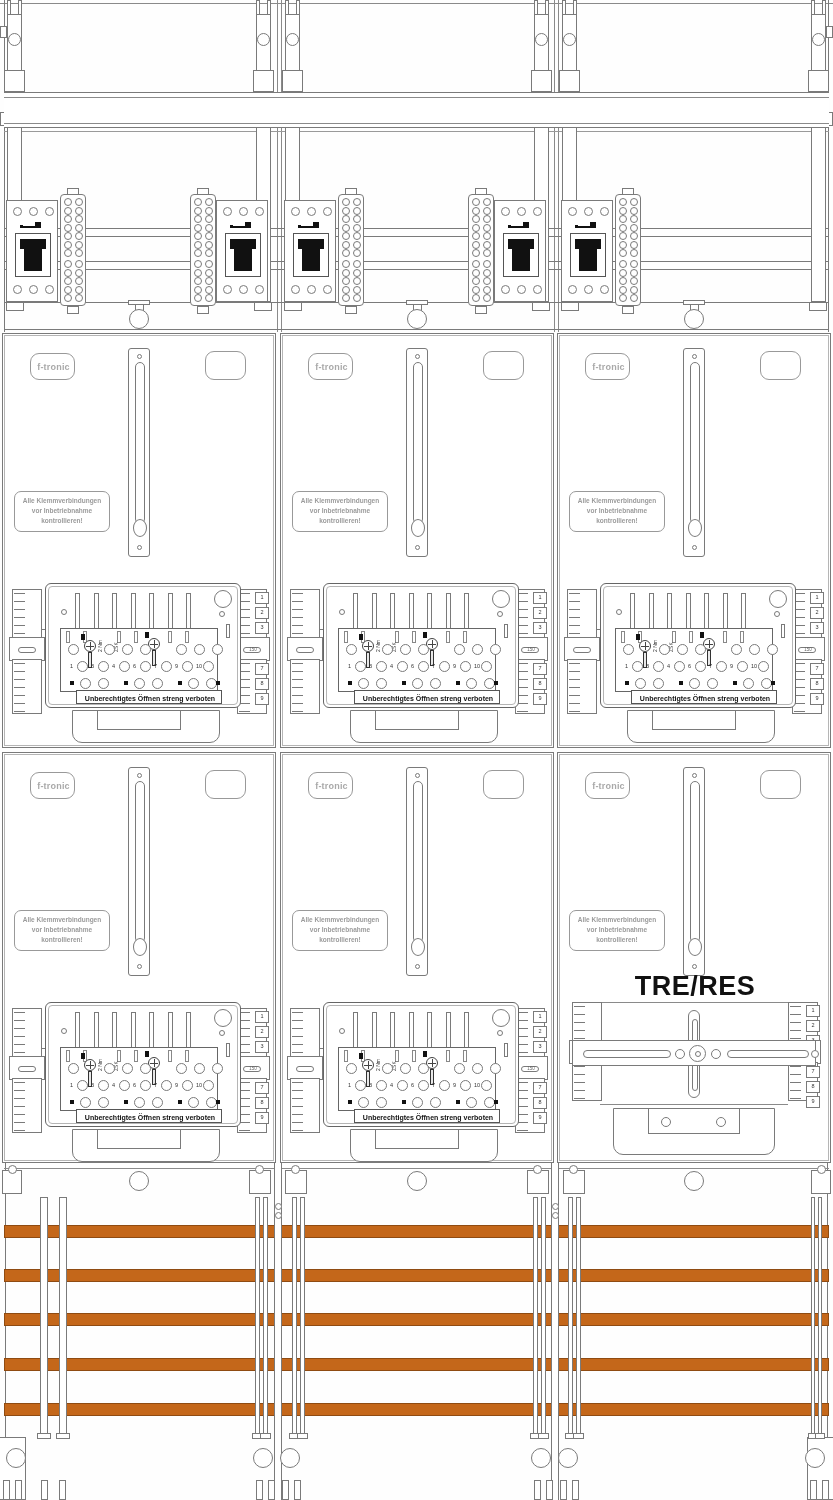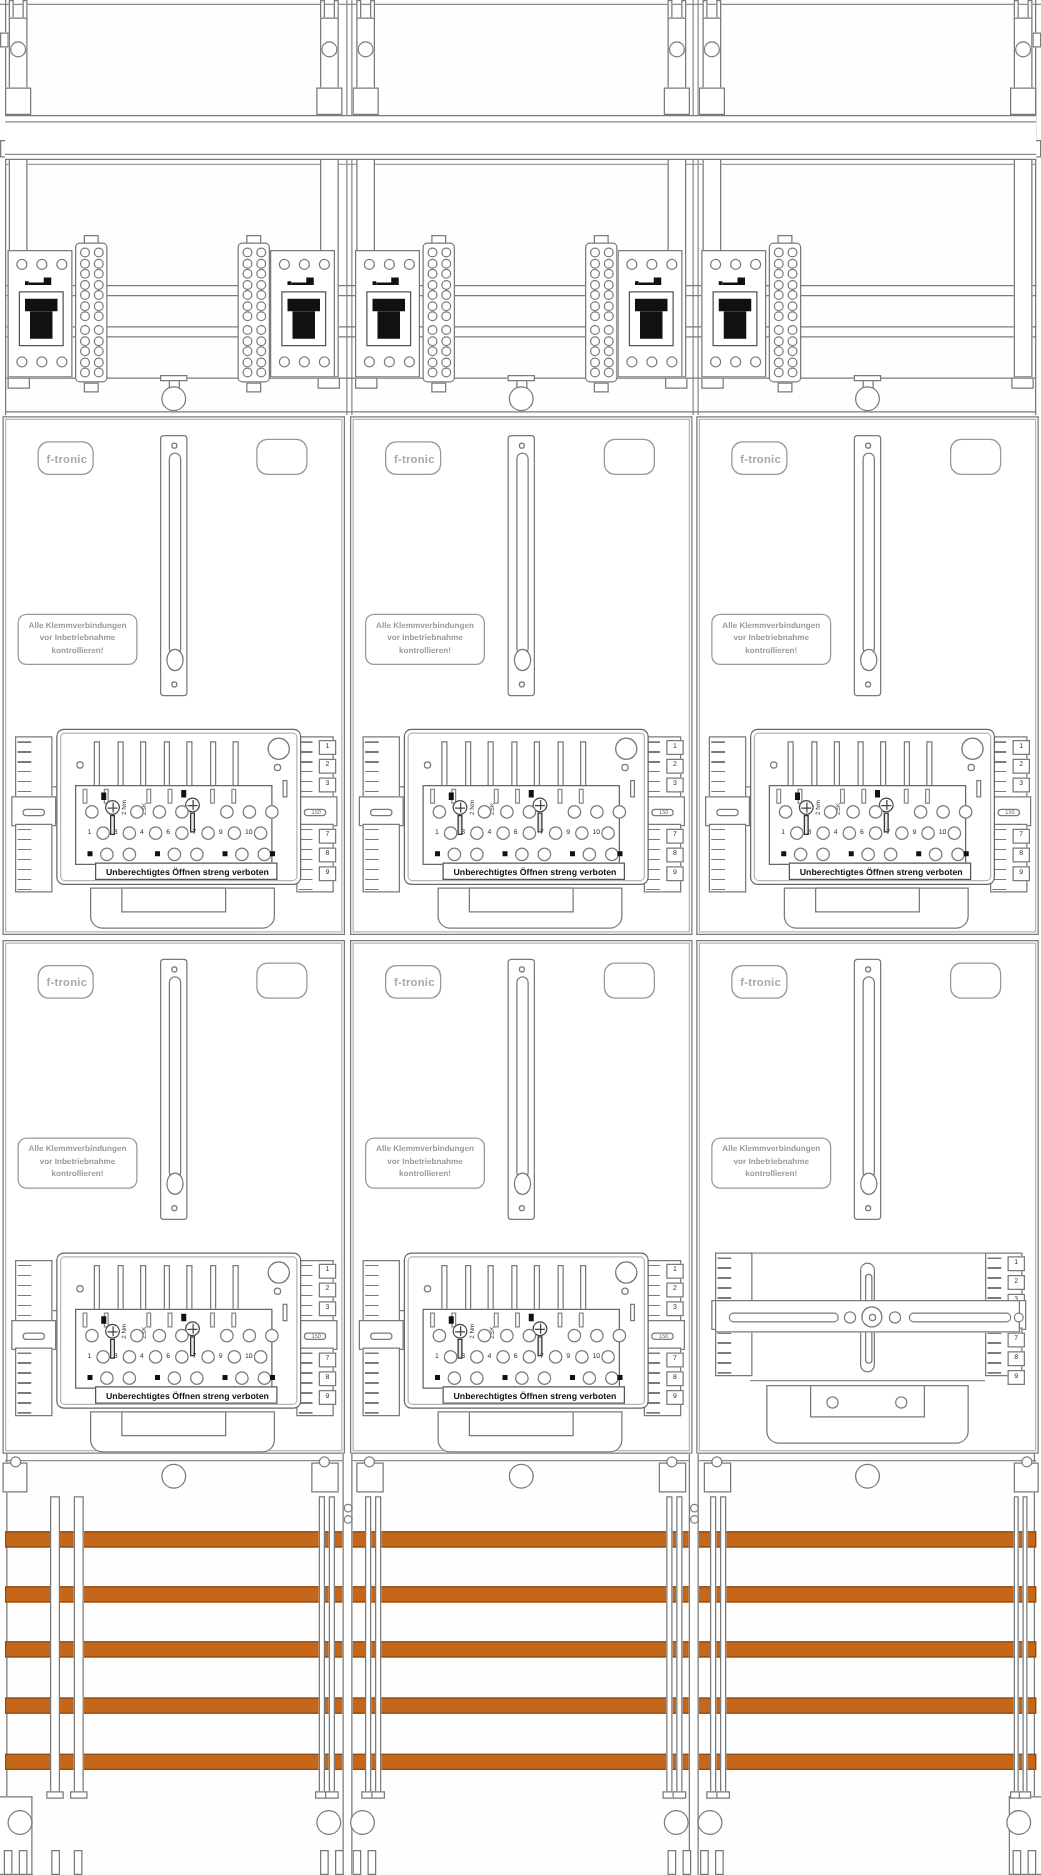--- a/index.html
+++ b/index.html
@@ -899,20 +899,21 @@
         <div class="a c" style="left: 8px; top: 5px; width: 5px; height: 5px;"></div>
         <div class="a b" style="left: 6px; top: 13px; width: 10px; height: 162px; border-radius: 5px;"></div>
         <div class="a c" style="left: 4px; top: 170px; width: 14px; height: 18px;"></div>
         <div class="a c" style="left: 8px; top: 196px; width: 5px; height: 5px;"></div>
       </div>
       <div class="a b" style="left: 569px; top: 160px; width: 96px; height: 41px; border-color: rgb(153, 153, 153); border-radius: 7px; padding-top: 5px;">
         <div class="a txt center" style="left: 0px; top: 5px; width: 94px; height: 9px; font-size: 6.5px; font-weight: bold; color: rgb(155, 155, 155);">Alle Klemmverbindungen</div>
         <div class="a txt center" style="left: 0px; top: 15px; width: 94px; height: 9px; font-size: 6.5px; font-weight: bold; color: rgb(155, 155, 155);">vor Inbetriebnahme</div>
         <div class="a txt center" style="left: 0px; top: 25px; width: 94px; height: 9px; font-size: 6.5px; font-weight: bold; color: rgb(155, 155, 155);">kontrollieren!</div>
       </div>
+      <div class="a txt center" style="left: 610px; top: 220px; width: 170px; height: 32px; font-size: 27px; font-weight: bold; color: rgb(17, 17, 17); letter-spacing: 0.5px;">TRE/RES</div>
       <div class="a " style="left: 572px; top: 252px; width: 28px; height: 103px; z-index: 2;">
         <div class="a b" style="left: 0px; top: 0px; width: 30px; height: 40px;">
           <div class="a tickv" style="left: 1px; top: 3px; width: 11px; height: 34px;"></div>
         </div>
         <div class="a b" style="left: -3px; top: 38px; width: 36px; height: 24px;">
           <div class="a b" style="left: 8px; top: 9px; width: 18px; height: 6px; border-radius: 3px;"></div>
         </div>
         <div class="a b" style="left: 0px; top: 60px; width: 30px; height: 39px;">
           <div class="a tickv" style="left: 1px; top: 3px; width: 11px; height: 33px;"></div>
         </div>

